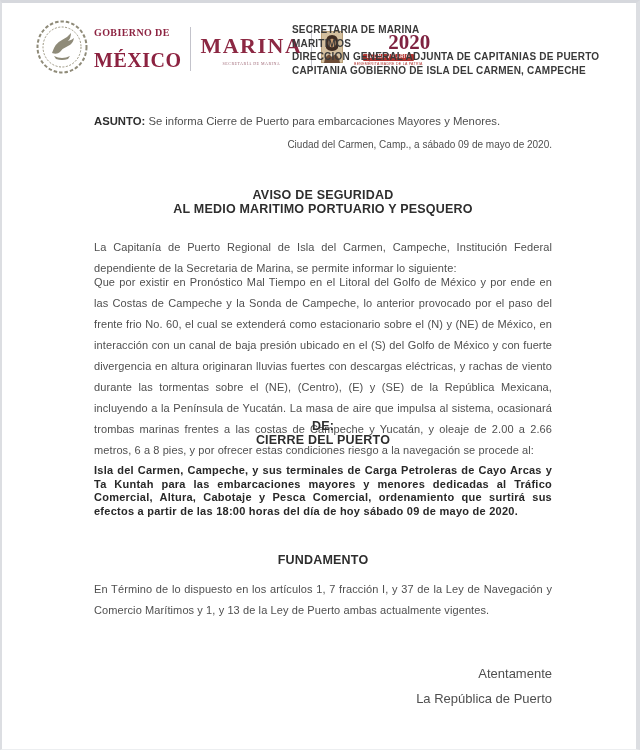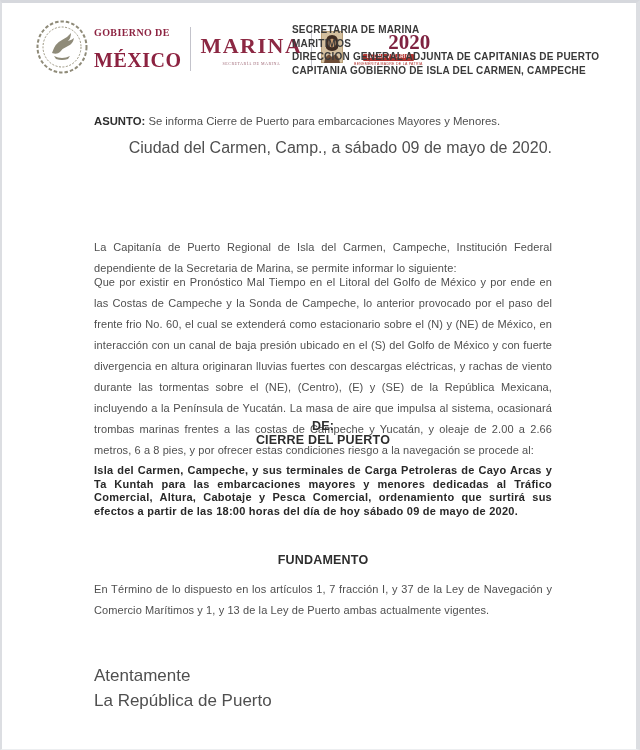--- a/index.html
+++ b/index.html
@@ -29,30 +29,30 @@
   .y2020-col{display:flex;flex-direction:column;align-items:center;line-height:1;}
   .y2020{font-family:"Liberation Serif",serif;font-size:21px;font-weight:bold;color:#7e2240;margin-left:42px;}
   .lv-banner{background:#b23430;color:#fff;font-size:4.5px;font-weight:bold;letter-spacing:.6px;padding:1.5px 4px;margin-top:1px;border-radius:1px;}
   .lv-sub{font-size:3.5px;color:#b23430;margin-top:1.5px;letter-spacing:.3px;}
   .office{position:absolute;left:290px;top:20px;width:336px;color:#3a3a3a;font-weight:bold;font-size:10px;line-height:13.6px;letter-spacing:.2px;}
   
   .blk{position:absolute;left:92px;width:458px;margin:0;}
   .para{font-size:11px;line-height:21px;color:#4f4f4f;text-align:justify;letter-spacing:.1px;}
   .subject-line{top:112px;font-size:11.3px;color:#4f4f4f;}
   .subject-line b{color:#2e2e2e;}
-  .date-line{top:136px;font-size:16px;color:#4f4f4f;text-align:right;}
+  .date-line{top:136px;font-size:10px;color:#4f4f4f;text-align:right;}
   .center-title{top:186px;text-align:center;font-size:12.5px;font-weight:bold;color:#2e2e2e;line-height:13.5px;letter-spacing:.2px;}
   .center-title span{display:block;}
   .intro{top:234px;}
   .main-body{top:269px;}
   .cierre-title{top:417px;}
   .closure-body{top:461px;font-weight:bold;color:#282828;letter-spacing:.25px;line-height:13.5px;}
   .fundamento-title{top:551px;}
   .legal-body{top:576px;}
-  .sign{text-align:left;font-size:17px;color:#4f4f4f;}
+  .sign{text-align:right;font-size:13px;color:#4f4f4f;}
   .sign-closing{top:663px;}
   .sign-name{top:688px;}
 </style>
 </head>
 <body>
 
 <div class="page">
 
   <div class="letterhead">
     <div class="gob-logo">
@@ -101,20 +101,24 @@
   <div class="office">
     <div>SECRETARIA DE MARINA</div>
     <div>MARITIMOS</div>
     <div>DIRECCION GENERAL ADJUNTA DE CAPITANIAS DE PUERTO</div>
     <div>CAPITANIA GOBIERNO DE ISLA DEL CARMEN, CAMPECHE</div>
   </div>
 
   <p class="blk subject-line"><b>ASUNTO:</b> <span>Se informa Cierre de Puerto para embarcaciones Mayores y Menores.</span></p>
   <p class="blk date-line">Ciudad del Carmen, Camp., a sábado 09 de mayo de 2020.</p>
 
+  <h2 class="blk center-title">
+    <span>AVISO DE SEGURIDAD</span>
+    <span>AL MEDIO MARITIMO PORTUARIO Y PESQUERO</span>
+  </h2>
 
   <p class="blk para intro">La Capitanía de Puerto Regional de Isla del Carmen, Campeche, Institución Federal dependiente de la Secretaria de Marina, se permite informar lo siguiente:</p>
   <p class="blk para main-body">Que por existir en Pronóstico Mal Tiempo en el Litoral del Golfo de México y por ende en las Costas de Campeche y la Sonda de Campeche, lo anterior provocado por el paso del frente frio No. 60, el cual se extenderá como estacionario sobre el (N) y (NE) de México, en interacción con un canal de baja presión ubicado en el (S) del Golfo de México y con fuerte divergencia en altura originaran lluvias fuertes con descargas eléctricas, y rachas de viento durante las tormentas sobre el (NE), (Centro), (E) y (SE) de la República Mexicana, incluyendo a la Península de Yucatán. La masa de aire que impulsa al sistema, ocasionará trombas marinas frentes a las costas de Campeche y Yucatán, y oleaje de 2.00 a 2.66 metros, 6 a 8 pies, y por ofrecer estas condiciones riesgo a la navegación se procede al:</p>
 
   <h2 class="blk center-title cierre-title">
     <span>DE:</span>
     <span>CIERRE DEL PUERTO</span>
   </h2>
   <p class="blk para closure-body">Isla del Carmen, Campeche, y sus terminales de Carga Petroleras de Cayo Arcas y Ta Kuntah para las embarcaciones mayores y menores dedicadas al Tráfico Comercial, Altura, Cabotaje y Pesca Comercial, ordenamiento que surtirá sus efectos a partir de las 18:00 horas del día de hoy sábado 09 de mayo de 2020.</p>
 

